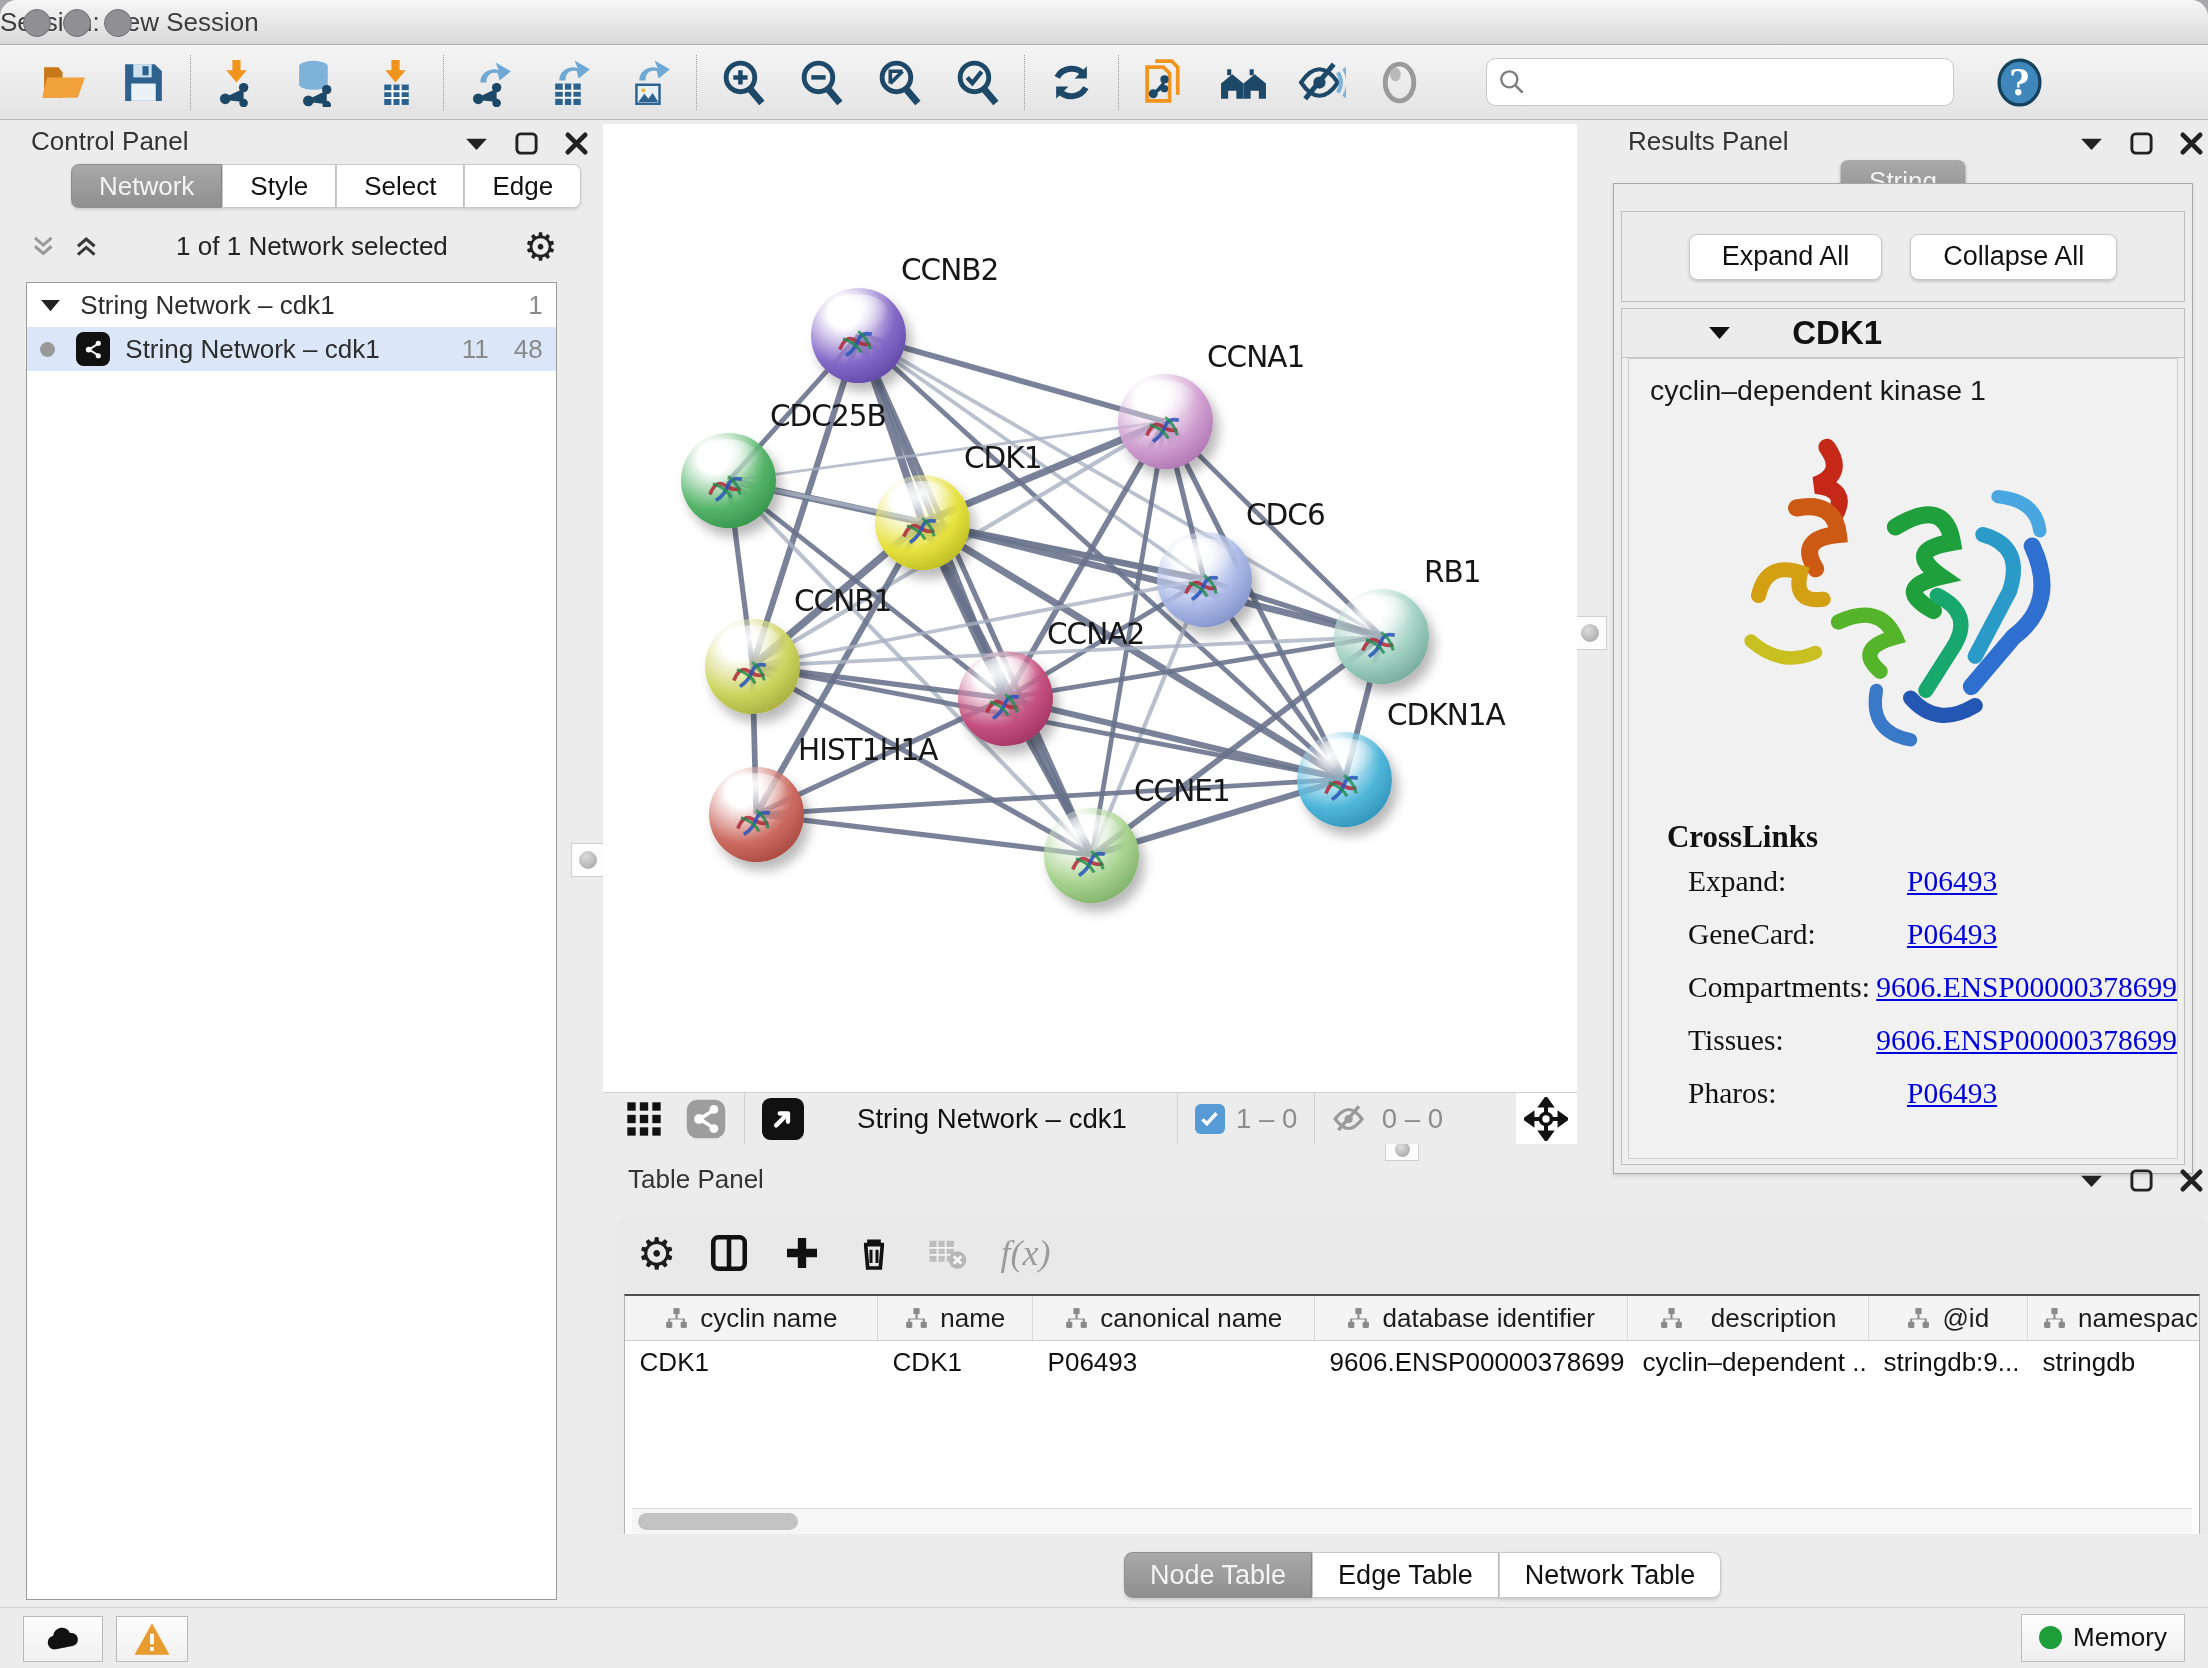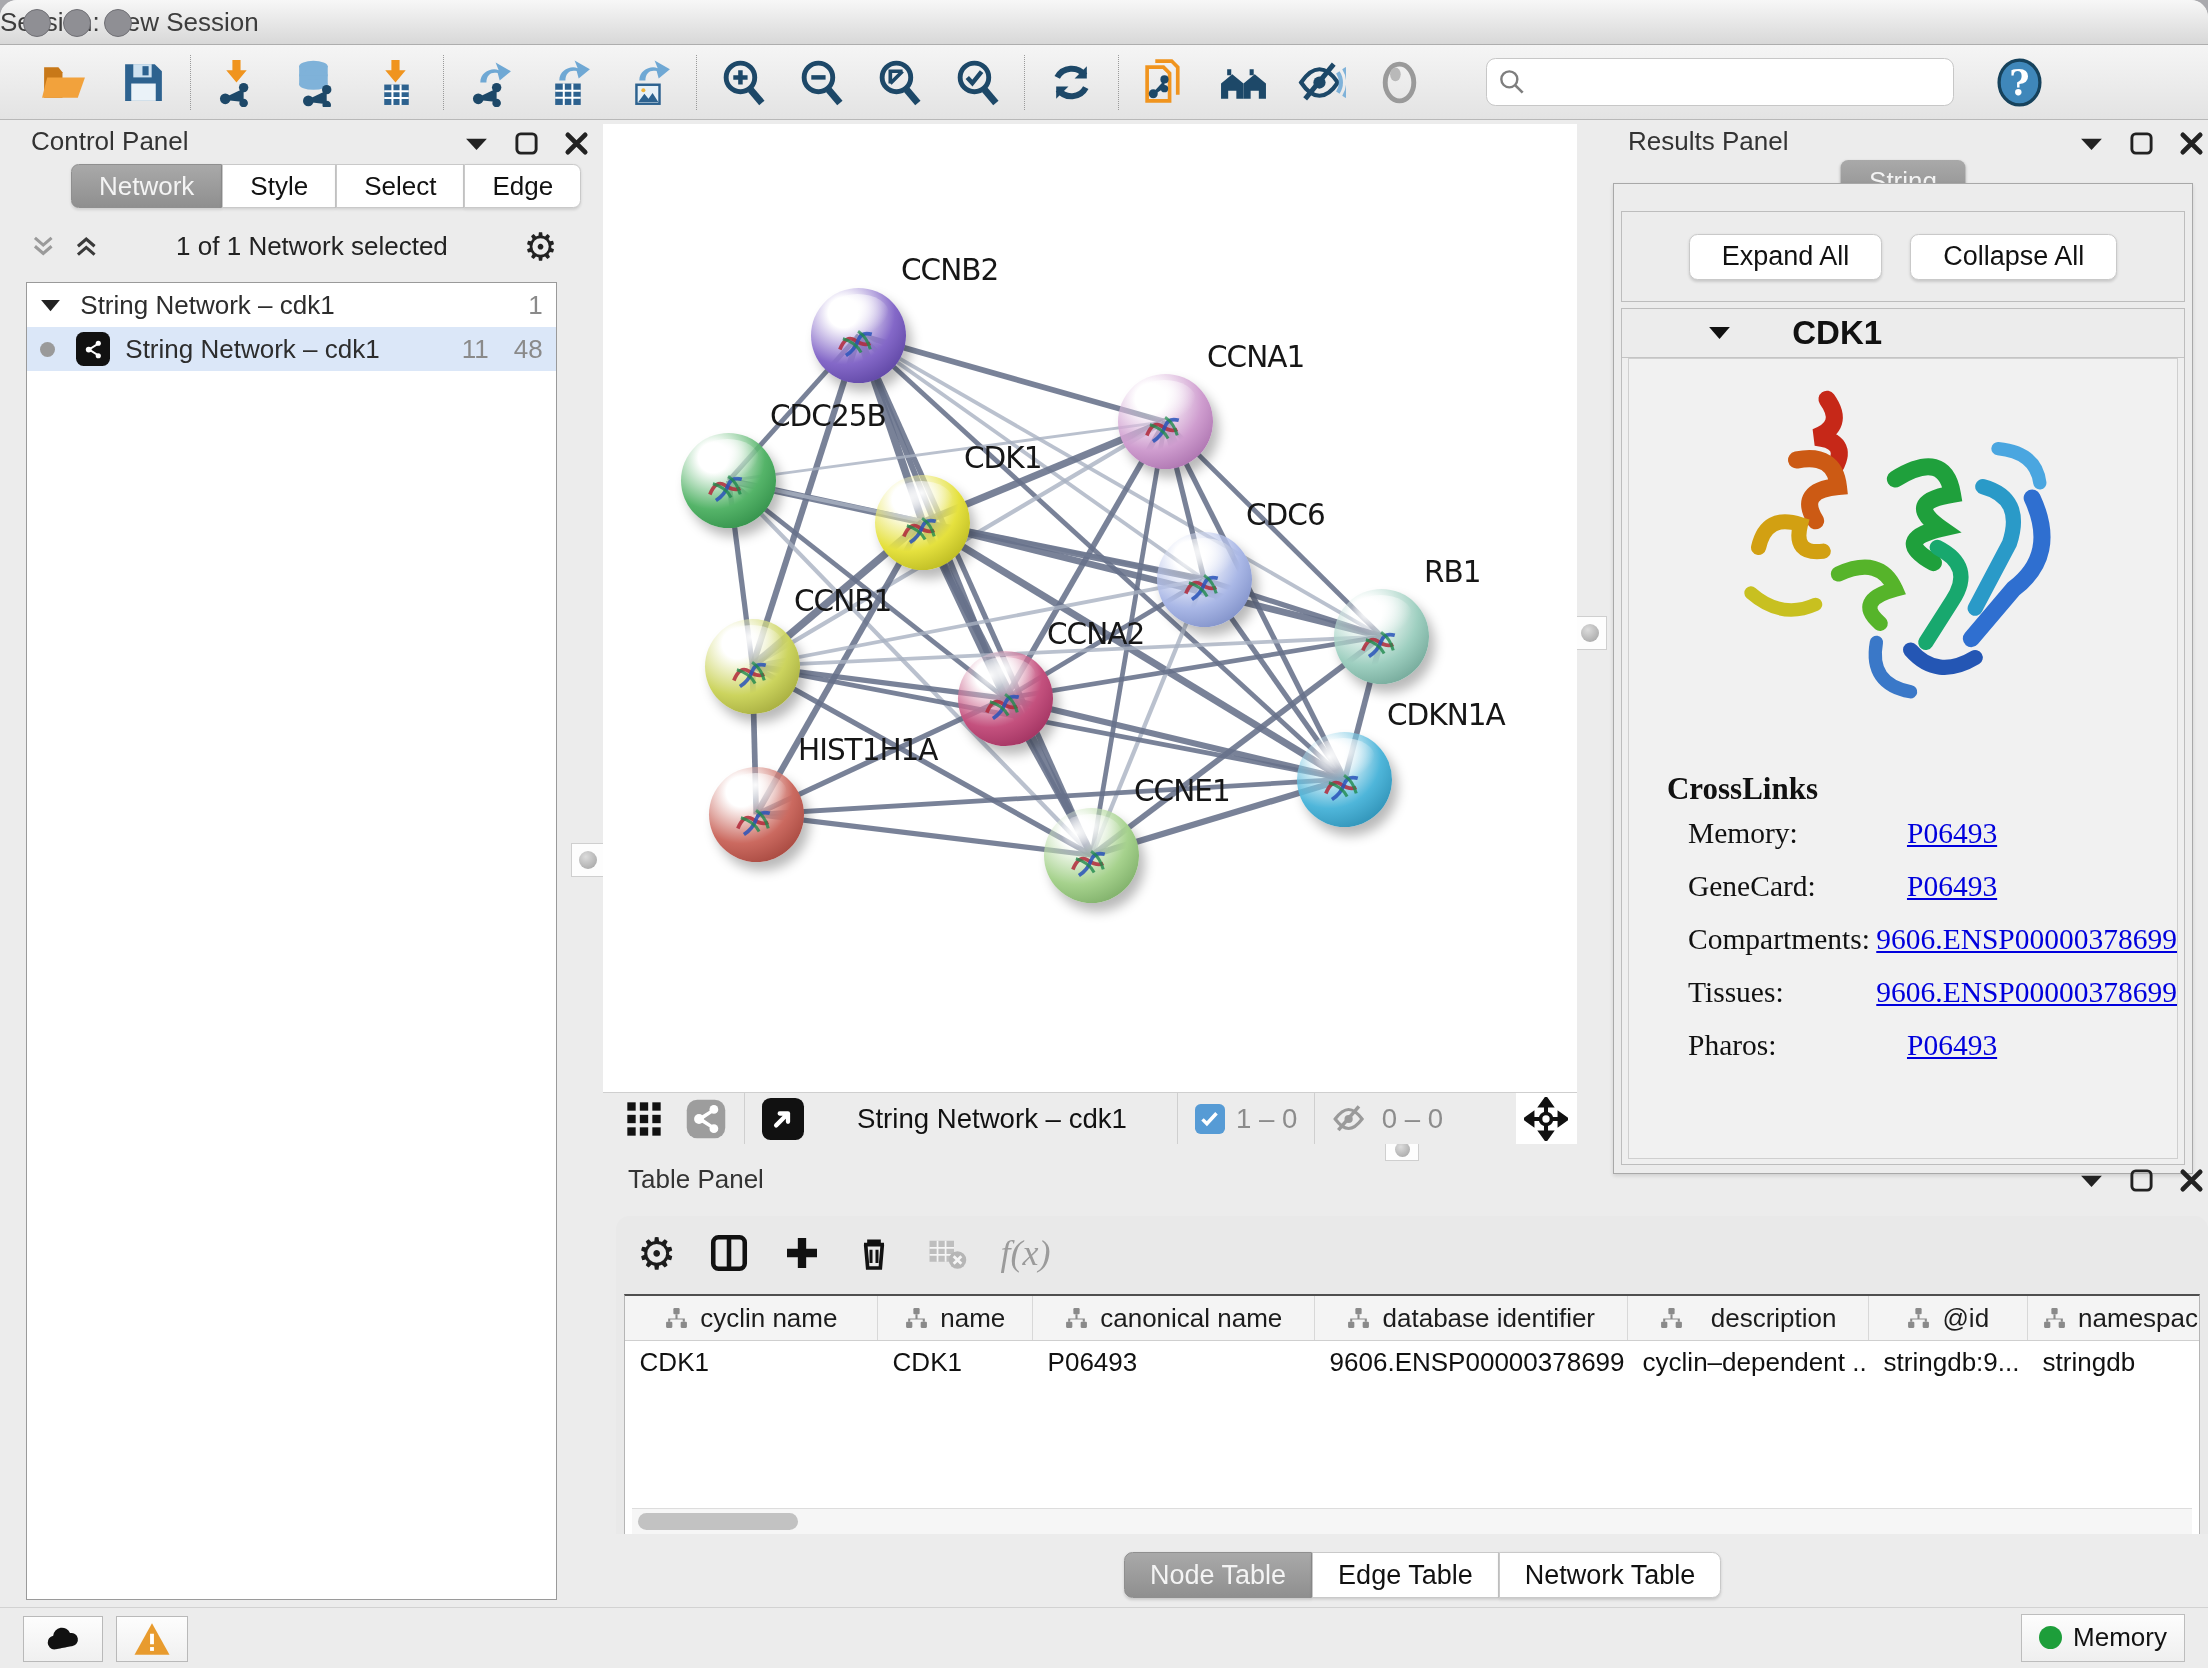--- a/index.html
+++ b/index.html
@@ -625,20 +625,21 @@
         <div class="rbtn">Collapse All</div>
       </div>
       <div class="rsect">
         <div class="rsecthead">
           <svg width="23" height="16" style="margin-left:86px;" viewBox="0 0 24 17">
               <polygon points="1,2 23,2 12,15" fill="#111"></polygon>
             </svg>
           <span class="gene" style="margin-left:61px;">CDK1</span>
         </div>
         <div class="rsectbody">
+          <div class="genedesc">cyclin–dependent kinase 1</div>
 
           <svg class="protein" width="380" height="399" viewBox="0 0 200 210">
             <g fill="none" stroke-linecap="round">
               <path d="M60 18 q10 14 -6 20 q18 2 10 16" stroke="#c62818" stroke-width="9"></path>
               <path d="M44 50 q20 -4 22 14 q-22 2 -12 18" stroke="#cc5a14" stroke-width="9"></path>
               <path d="M24 96 q4 -18 22 -12 q-4 16 12 14" stroke="#d2a012" stroke-width="8"></path>
               <path d="M20 120 q16 14 34 6" stroke="#c8c020" stroke-width="7"></path>
               <path d="M96 60 q26 -16 30 8 q-26 4 -6 18 q-26 6 -4 18" stroke="#1fa03c" stroke-width="9"></path>
               <path d="M66 110 q22 -10 30 8 q-22 6 -8 18" stroke="#56b42a" stroke-width="8"></path>
               <path d="M118 96 q20 10 8 28 l-14 22" stroke="#18a86e" stroke-width="8"></path>
@@ -646,21 +647,21 @@
               <path d="M168 70 q14 30 -10 48 l-22 26" stroke="#2f6fd0" stroke-width="9"></path>
               <path d="M150 44 q20 2 22 18" stroke="#4aa6e0" stroke-width="7"></path>
               <path d="M104 150 q14 16 34 4" stroke="#2456b4" stroke-width="8"></path>
               <path d="M86 146 q-4 22 18 26" stroke="#3a78c8" stroke-width="7"></path>
             </g>
           </svg>
           <div class="xl">
             <div class="xlhead">CrossLinks</div>
             <div id="crosslinks">
                 <div class="xlrow">
-                  <span class="lbl">Memory:</span>
+                  <span class="lbl">Expand:</span>
                   <a href="#">P06493</a>
                 </div>
                 <div class="xlrow">
                   <span class="lbl">GeneCard:</span>
                   <a href="#">P06493</a>
                 </div>
                 <div class="xlrow">
                   <span class="lbl">Compartments:</span>
                   <a href="#">9606.ENSP00000378699</a>
                 </div>

